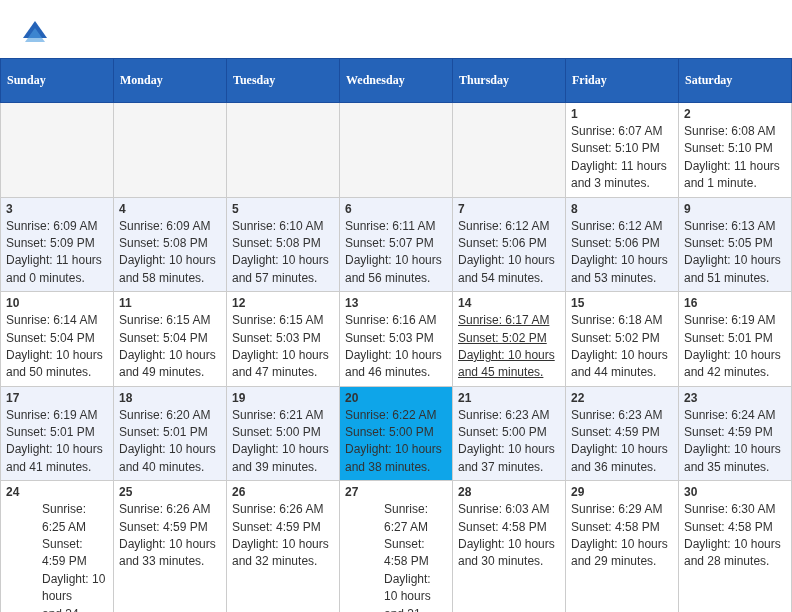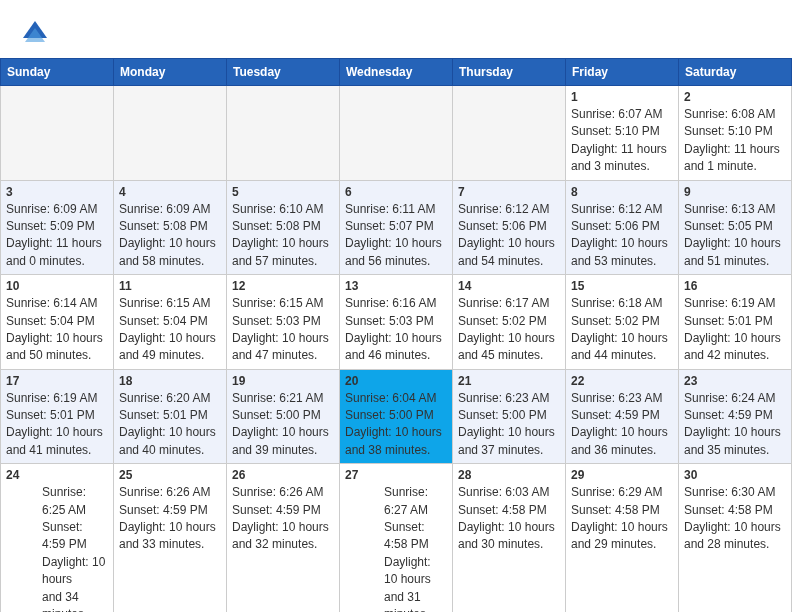--- a/index.html
+++ b/index.html
@@ -53,23 +53,24 @@
     }
     .calendar {
       width: 100%;
       border-collapse: collapse;
     }
     .calendar th {
       background: #2563b8;
       color: #fff;
       font-size: 12px;
       font-weight: bold;
-      padding: 6px 6px;
+      padding: 14px 6px;
       text-align: left;
       border: 1px solid #1a4d9e;
+      font-family: Liberation Serif, serif;
     }
     .calendar td {
       border: 1px solid #ccc;
       vertical-align: top;
       padding: 4px 5px;
       width: calc(100%/7);
       min-height: 80px;
       font-size: 10.5px;
       color: #333;
       background: #fff;
@@ -224,21 +225,21 @@
         </td>
         <td>
           <span class="day-num">13</span>
           <div class="day-info" style="white-space: pre-line;">Sunrise: 6:16 AM
 Sunset: 5:03 PM
 Daylight: 10 hours
 and 46 minutes.</div>
         </td>
         <td>
           <span class="day-num">14</span>
-          <div class="day-info" style="white-space: pre-line;">Sunrise: 6:17 AM
+          <div class="day-info" style="white-space: pre-line; text-decoration: underline;">Sunrise: 6:17 AM
 Sunset: 5:02 PM
 Daylight: 10 hours
 and 45 minutes.</div>
         </td>
         <td>
           <span class="day-num">15</span>
           <div class="day-info" style="white-space: pre-line;">Sunrise: 6:18 AM
 Sunset: 5:02 PM
 Daylight: 10 hours
 and 44 minutes.</div>
@@ -268,21 +269,21 @@
         </td>
         <td style="background: rgb(238, 242, 251);">
           <span class="day-num">19</span>
           <div class="day-info" style="white-space: pre-line;">Sunrise: 6:21 AM
 Sunset: 5:00 PM
 Daylight: 10 hours
 and 39 minutes.</div>
         </td>
         <td style="background: #0ea5e9;">
           <span class="day-num">20</span>
-          <div class="day-info" style="white-space: pre-line;">Sunrise: 6:04 AM
+          <div class="day-info" style="white-space: pre-line;">Sunrise: 6:22 AM
 Sunset: 5:00 PM
 Daylight: 10 hours
 and 38 minutes.</div>
         </td>
         <td style="background: rgb(238, 242, 251); margin-left: 46px;">
           <span class="day-num">21</span>
           <div class="day-info" style="white-space: pre-line;">Sunrise: 6:23 AM
 Sunset: 5:00 PM
 Daylight: 10 hours
 and 37 minutes.</div>

